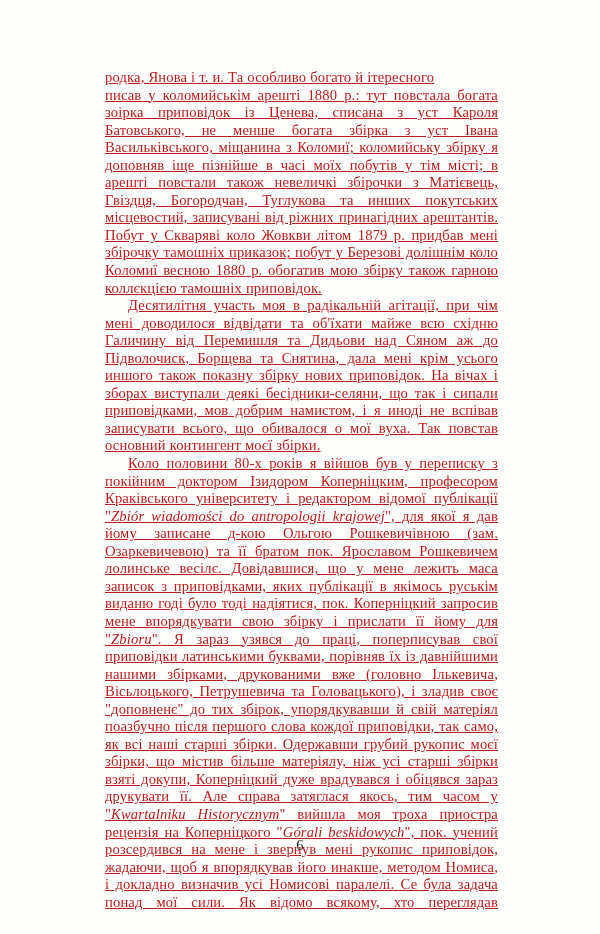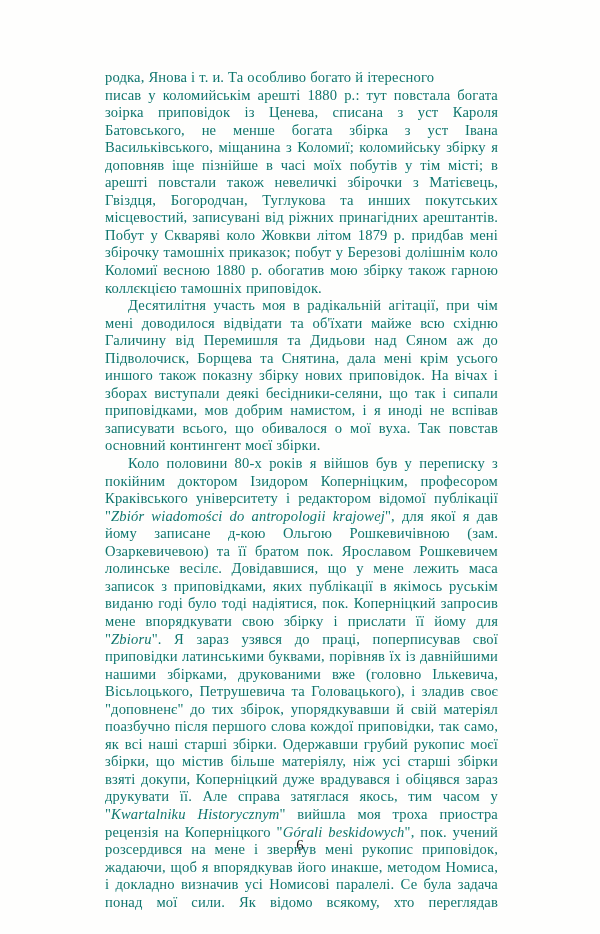--- a/index.html
+++ b/index.html
@@ -31,21 +31,22 @@
 
   .para {
     margin: 0;
     font-size: 14.6px;
     line-height: 17.55px;
     text-align: justify;
     text-justify: inter-word;
     letter-spacing: 0.01em;
     word-spacing: 0.01em;
     hyphens: none;
-    color: #0f766e;
+    color: #b91c1c;
+    text-decoration: underline;
   }
 
   .para.continuation {
     text-align: left;
   }
 
   .para.indent {
     text-indent: 23px;
   }
 

